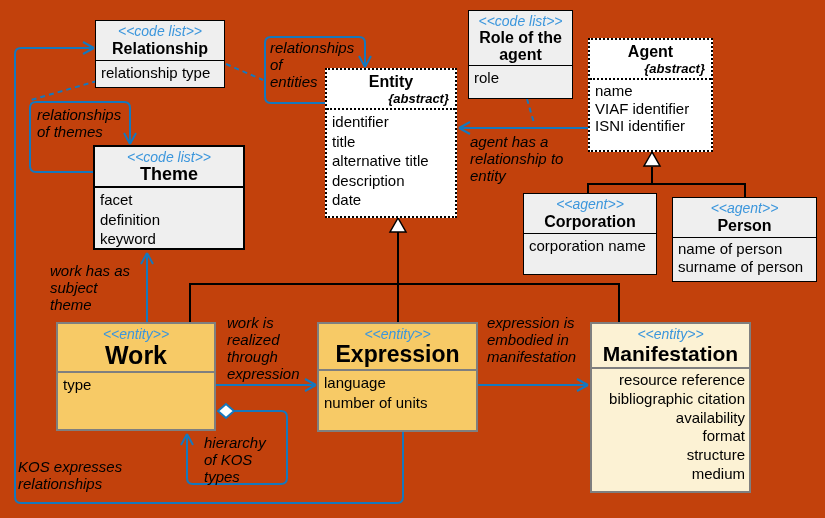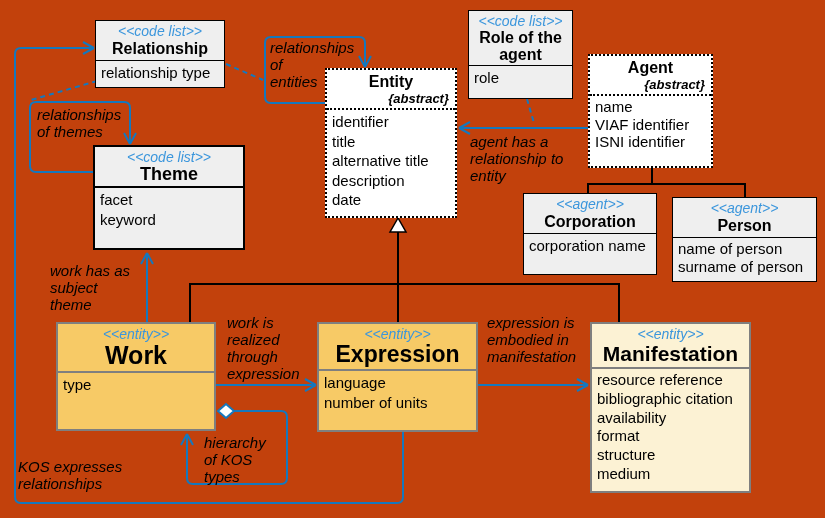--- a/index.html
+++ b/index.html
@@ -89,20 +89,21 @@
     <div class="attrs">
         <div>relationship type</div>
       </div>
   </div>
 
   <div class="box thick" style="left:93px;top:145px;width:152px;height:105px;">
     <div class="stereo">&lt;&lt;code list&gt;&gt;</div>
     <div class="name" style="font-size:18px;">Theme</div>
     <div class="attrs">
         <div>facet</div>
+        <div>definition</div>
         <div>keyword</div>
       </div>
   </div>
 
   <div class="box dotted" style="left:325px;top:68px;width:132px;height:150px;">
     <div class="name">Entity</div>
     <div class="mod">{abstract}</div>
     <div class="attrs">
         <div>identifier</div>
         <div>title</div>
@@ -113,21 +114,21 @@
   </div>
 
   <div class="box" style="left:468px;top:10px;width:105px;height:89px;">
     <div class="stereo">&lt;&lt;code list&gt;&gt;</div>
     <div class="name" style="line-height:17px;">Role of the agent</div>
     <div class="attrs">
         <div>role</div>
       </div>
   </div>
 
-  <div class="box dotted" style="left:588px;top:38px;width:125px;height:114px;margin-top:16px;">
+  <div class="box dotted" style="left:588px;top:38px;width:125px;height:114px;">
     <div class="name">Agent</div>
     <div class="mod">{abstract}</div>
     <div class="attrs" style="line-height:17.5px;">
         <div>name</div>
         <div>VIAF identifier</div>
         <div>ISNI identifier</div>
       </div>
   </div>
 
   <div class="box" style="left:523px;top:193px;width:134px;height:82px;">
@@ -160,21 +161,21 @@
     <div class="name" style="font-size:23px;line-height:25px;">Expression</div>
     <div class="attrs">
         <div>language</div>
         <div>number of units</div>
       </div>
   </div>
 
   <div class="box entitybox creambox" style="left:590px;top:322px;width:161px;height:171px;">
     <div class="stereo">&lt;&lt;entity&gt;&gt;</div>
     <div class="name" style="font-size:21px;line-height:23px;">Manifestation</div>
-    <div class="attrs" style="line-height:18.8px;">
+    <div class="attrs" style="line-height:18.8px;text-align:right;">
         <div>resource reference</div>
         <div>bibliographic citation</div>
         <div>availability</div>
         <div>format</div>
         <div>structure</div>
         <div>medium</div>
       </div>
   </div>
 
   <div class="lbl" style="left:37px;top:106px;">relationships

